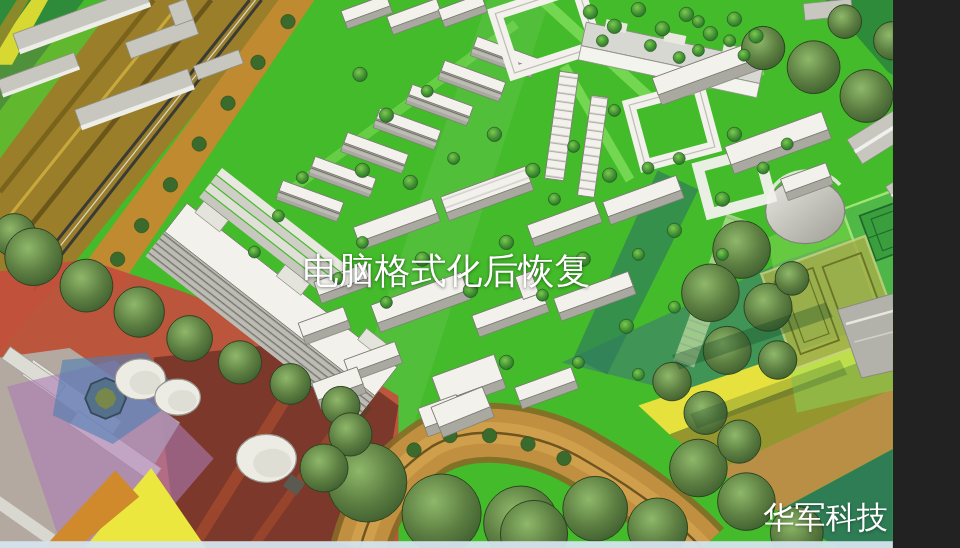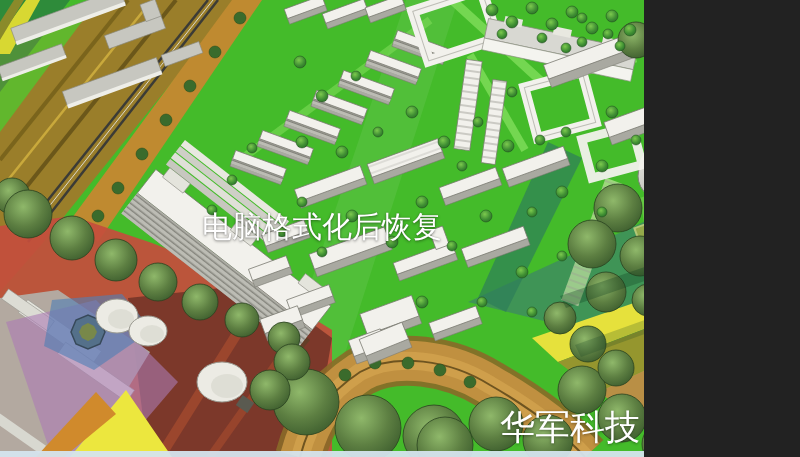--- a/index.html
+++ b/index.html
@@ -1,30 +1,30 @@
 <!DOCTYPE html>
 <html><head>
 <meta charset="utf-8">
 <style>
   html,body { margin:0; padding:0; background:#222; }
   .stage {
-    position:relative; width:644px; height:457px; overflow:hidden;
+    position:relative; width:744px; height:457px; overflow:hidden;
     font-family:"DejaVu Sans","Liberation Sans",sans-serif;
     background:#44bb2a;
   }
   .stage svg { position:absolute; left:0; top:0; display:block; }
   .caption {
     position:absolute; left:0; right:0; top:210px; text-align:center;
     font-size:30px; line-height:1.1; color:#ffffff; letter-spacing:0px;
     text-shadow:0 1px 3px rgba(0,0,0,.45), 0 0 1px rgba(0,0,0,.3);
     pointer-events:none; white-space:nowrap;
   }
   .watermark {
     position:absolute; right:4px; bottom:12px;
-    font-size:35px; line-height:1; color:#ffffff;
+    font-size:26px; line-height:1; color:#ffffff;
     text-shadow:0 1px 3px rgba(0,0,0,.4);
     pointer-events:none; white-space:nowrap;
   }
   
   .broof { fill:#f2f1ec; stroke:#77776e; stroke-width:.7; }
   .bside { fill:#a9a9a1; stroke:#77776e; stroke-width:.5; }
   .bgray { fill:#c7c7c0; stroke:#8a8a80; stroke-width:.6; }
   .bedge { fill:#eeeee8; }
   .tre   { fill:url(#gTreeS); stroke:#1e4a1c; stroke-width:.5; }
   .blob  { fill:url(#gTree);  stroke:#2a421f; stroke-width:.8; }

